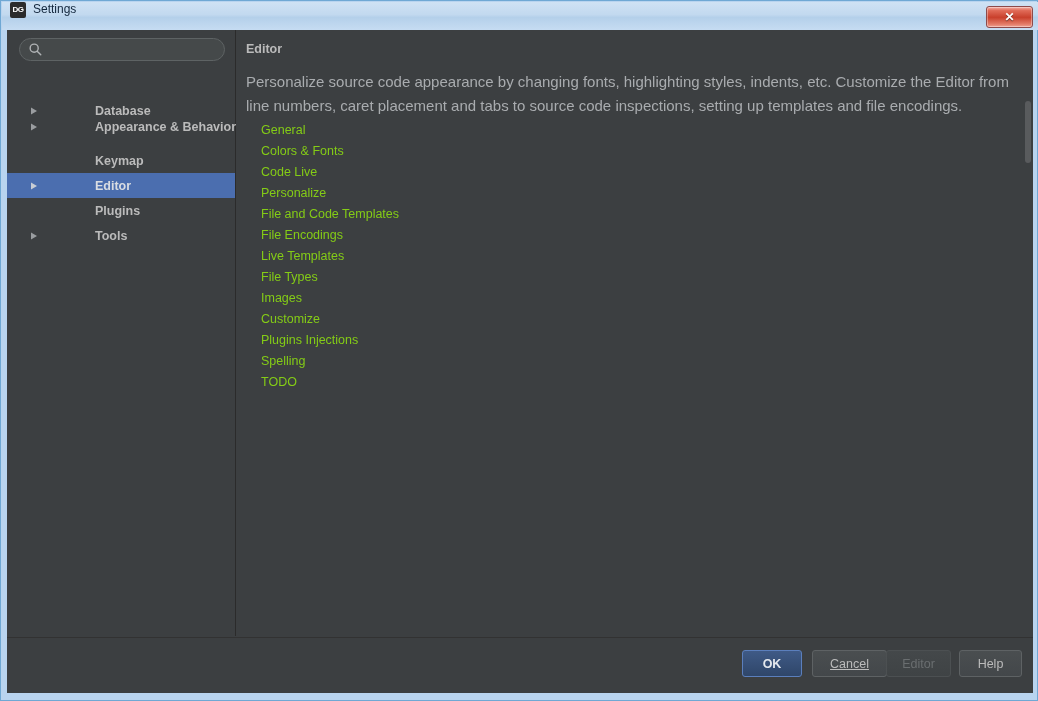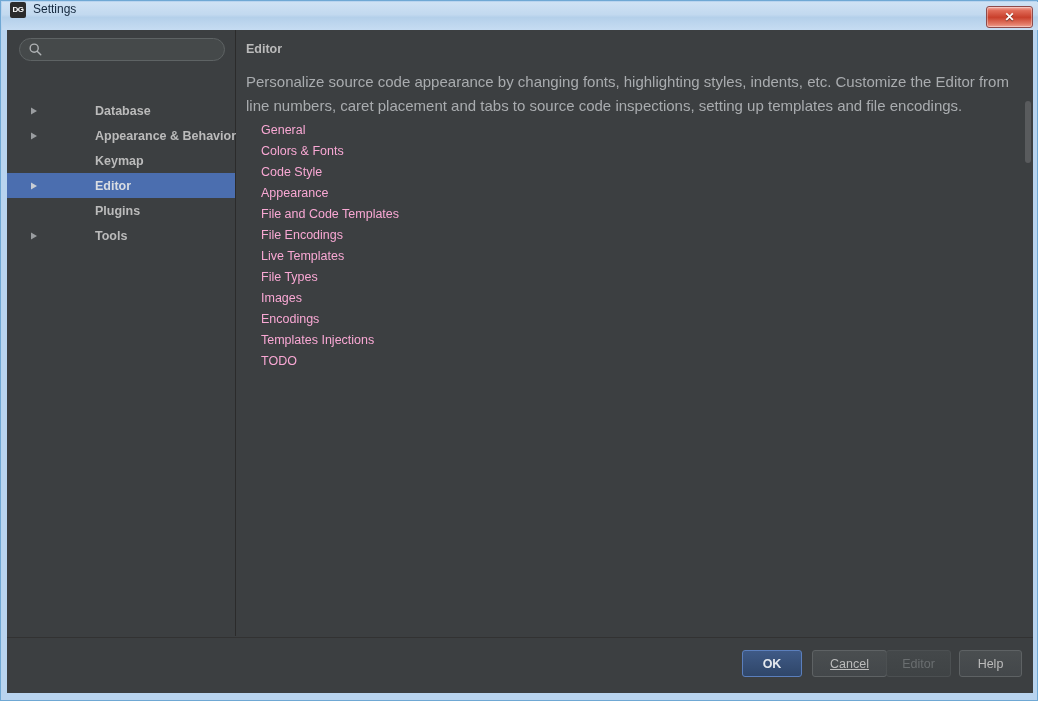--- a/index.html
+++ b/index.html
@@ -190,21 +190,21 @@
   #link-list {
     position: absolute;
     left: 24px;
     top: 90px;
     width: 500px;
   }
   .link-row {
     height: 21px;
     line-height: 21px;
     font-size: 12.5px;
-    color: #f9a8d4;
+    color: #84cc16;
     font-family: "Liberation Sans", sans-serif;
     cursor: pointer;
     white-space: nowrap;
   }
 
   
   #content-scrollbar {
     position: absolute;
     right: 2px;
     top: 1px;
@@ -298,21 +298,21 @@
         </svg>
         <input id="search-field" type="text" placeholder="" style="">
       </div>
       <div id="tree">
           <div class="tree-item" style="top: 68px;">
             <svg class="arrow" viewBox="0 0 10 10">
               <polygon points="2,1.5 8,5 2,8.5" fill="#9a9da0"></polygon>
             </svg>
             <span class="label">Database</span>
           </div>
-          <div class="tree-item" style="top: 93px;">
+          <div class="tree-item" style="top: 84px;">
             <svg class="arrow" viewBox="0 0 10 10">
               <polygon points="2,1.5 8,5 2,8.5" fill="#9a9da0"></polygon>
             </svg>
             <span class="label">Appearance &amp; Behavior</span>
           </div>
           <div class="tree-item" style="top: 118px;">
             <svg class="arrow empty" viewBox="0 0 10 10">
               <polygon points="2,1.5 8,5 2,8.5" fill="#9a9da0"></polygon>
             </svg>
             <span class="label">Keymap</span>
@@ -337,29 +337,30 @@
           </div>
         </div>
     </div>
 
     <div id="content">
       <div id="content-title">Editor</div>
       <div id="content-desc">Personalize source code appearance by changing fonts, highlighting styles, indents, etc. Customize the Editor from line numbers, caret placement and tabs to source code inspections, setting up templates and file encodings.</div>
       <div id="link-list">
           <div class="link-row">General</div>
           <div class="link-row">Colors &amp; Fonts</div>
-          <div class="link-row">Code Style</div>
-          <div class="link-row">Appearance</div>
+          <div class="link-row">Code Live</div>
+          <div class="link-row">Personalize</div>
           <div class="link-row">File and Code Templates</div>
           <div class="link-row">File Encodings</div>
           <div class="link-row">Live Templates</div>
           <div class="link-row">File Types</div>
           <div class="link-row">Images</div>
-          <div class="link-row">Encodings</div>
-          <div class="link-row">Templates Injections</div>
+          <div class="link-row">Customize</div>
+          <div class="link-row">Plugins Injections</div>
+          <div class="link-row">Spelling</div>
           <div class="link-row">TODO</div>
         </div>
       <div id="content-scrollbar">
         <div id="content-scroll-thumb"></div>
       </div>
     </div>
 
     <div id="footer">
       <div id="btn-ok" class="btn default">OK</div>
       <div id="btn-cancel" class="btn">Cancel</div>

